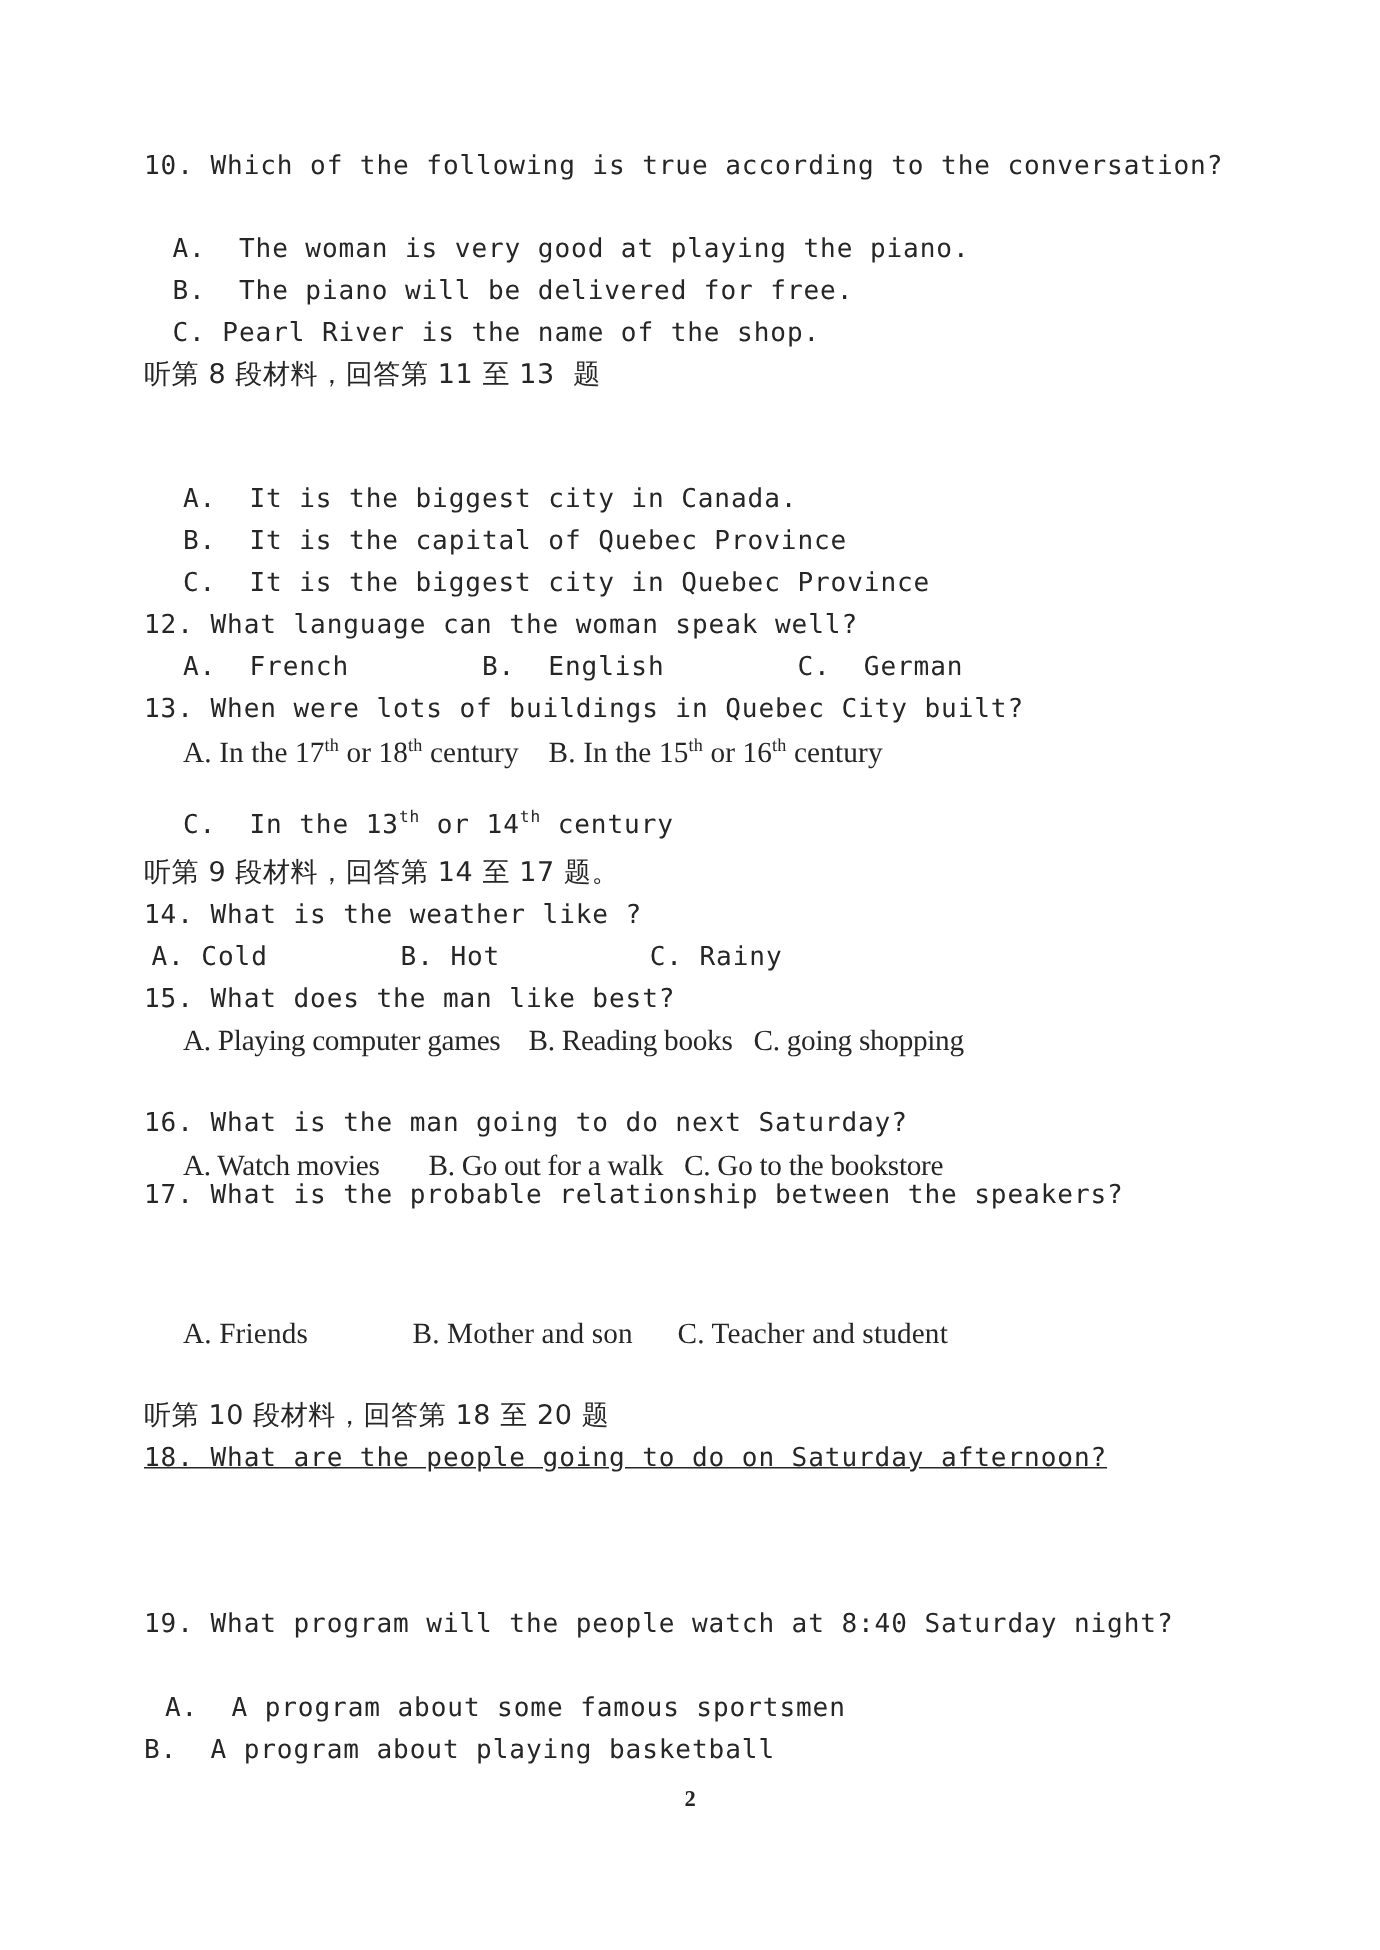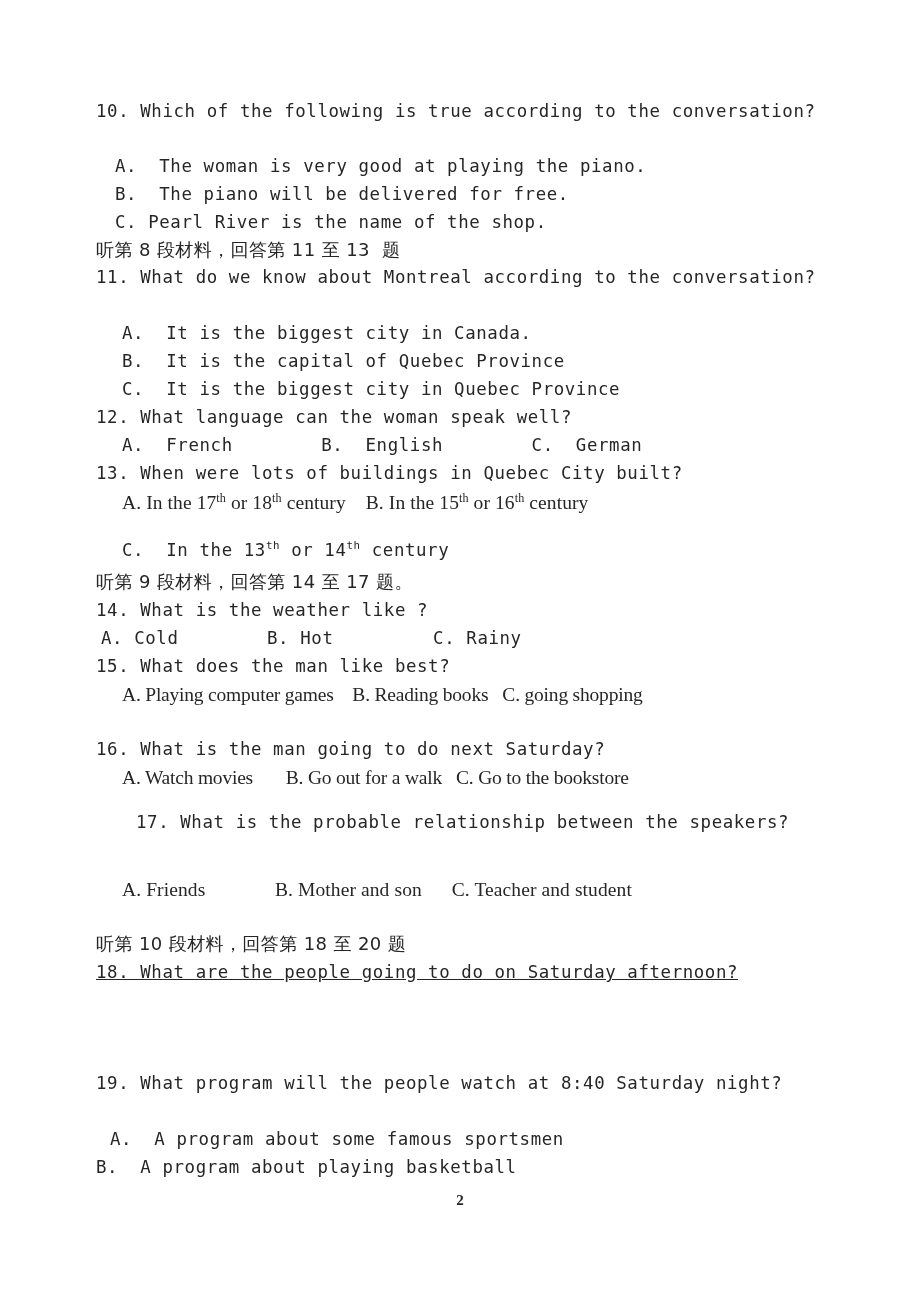--- a/index.html
+++ b/index.html
@@ -65,21 +65,20 @@
 <div id="page">
 
   <div class="line mono" style="left:96px; top:103px;">10. Which of the following is true according to the conversation?</div>
 
   <div class="line mono" style="left:115px; top:158px;">A.  The woman is very good at playing the piano.</div>
   <div class="line mono" style="left:115px; top:186px;">B.  The piano will be delivered for free.</div>
   <div class="line mono" style="left:115px; top:214px;">C. Pearl River is the name of the shop.</div>
 
   <div class="line cjk" style="left:96px; top:241px;">听第 8 段材料，回答第 11 至 13  题</div>
 
-  <div class="line mono" style="left:96px; top:269px;">11. What do we know about Montreal according to the conversation?</div>
 
   <div class="line mono" style="left:122px; top:353px;">B.  It is the capital of Quebec Province</div>
   <div class="line mono" style="left:122px; top:325px;">A.  It is the biggest city in Canada.</div>
   <div class="line mono" style="left:122px; top:381px;">C.  It is the biggest city in Quebec Province</div>
 
   <div class="line mono" style="left:96px; top:409px;">12. What language can the woman speak well?</div>
   <div class="line mono" style="left:122px; top:437px;">A.  French        B.  English        C.  German</div>
 
   <div class="line mono" style="left:96px; top:465px;">13. When were lots of buildings in Quebec City built?</div>
 
@@ -91,21 +90,21 @@
 
   <div class="line mono" style="left:96px; top:602px;">14. What is the weather like ?</div>
   <div class="line mono" style="left:101px; top:630px;">A. Cold        B. Hot         C. Rainy</div>
 
   <div class="line mono" style="left:96px; top:658px;">15. What does the man like best?</div>
   <div class="line serif-narrow" style="left:122px; top:685px;">A. Playing computer games    B. Reading books   C. going shopping</div>
 
   <div class="line mono" style="left:96px; top:741px;">16. What is the man going to do next Saturday?</div>
   <div class="line serif-narrow" style="left:122px; top:768px;">A. Watch movies       B. Go out for a walk   C. Go to the bookstore</div>
 
-  <div class="line mono" style="left:96px; top:814px;margin-left:40px;">17. What is the probable relationship between the speakers?</div>
+  <div class="line mono" style="left:96px; top:789px;">17. What is the probable relationship between the speakers?</div>
   <div class="line serif" style="left:122px; top:880px;">A. Friends              B. Mother and son      C. Teacher and student</div>
 
   <div class="line cjk" style="left:96px; top:935px;">听第 10 段材料，回答第 18 至 20 题</div>
 
   <div class="line mono" style="left:96px; top:964px;text-decoration:underline;">18. What are the people going to do on Saturday afternoon?</div>
 
   <div class="line mono" style="left:96px; top:1075px;">19. What program will the people watch at 8:40 Saturday night?</div>
   <div class="line mono" style="left:110px; top:1131px;">A.  A program about some famous sportsmen</div>
   <div class="line mono" style="left:96px; top:1159px;">B.  A program about playing basketball</div>
 

